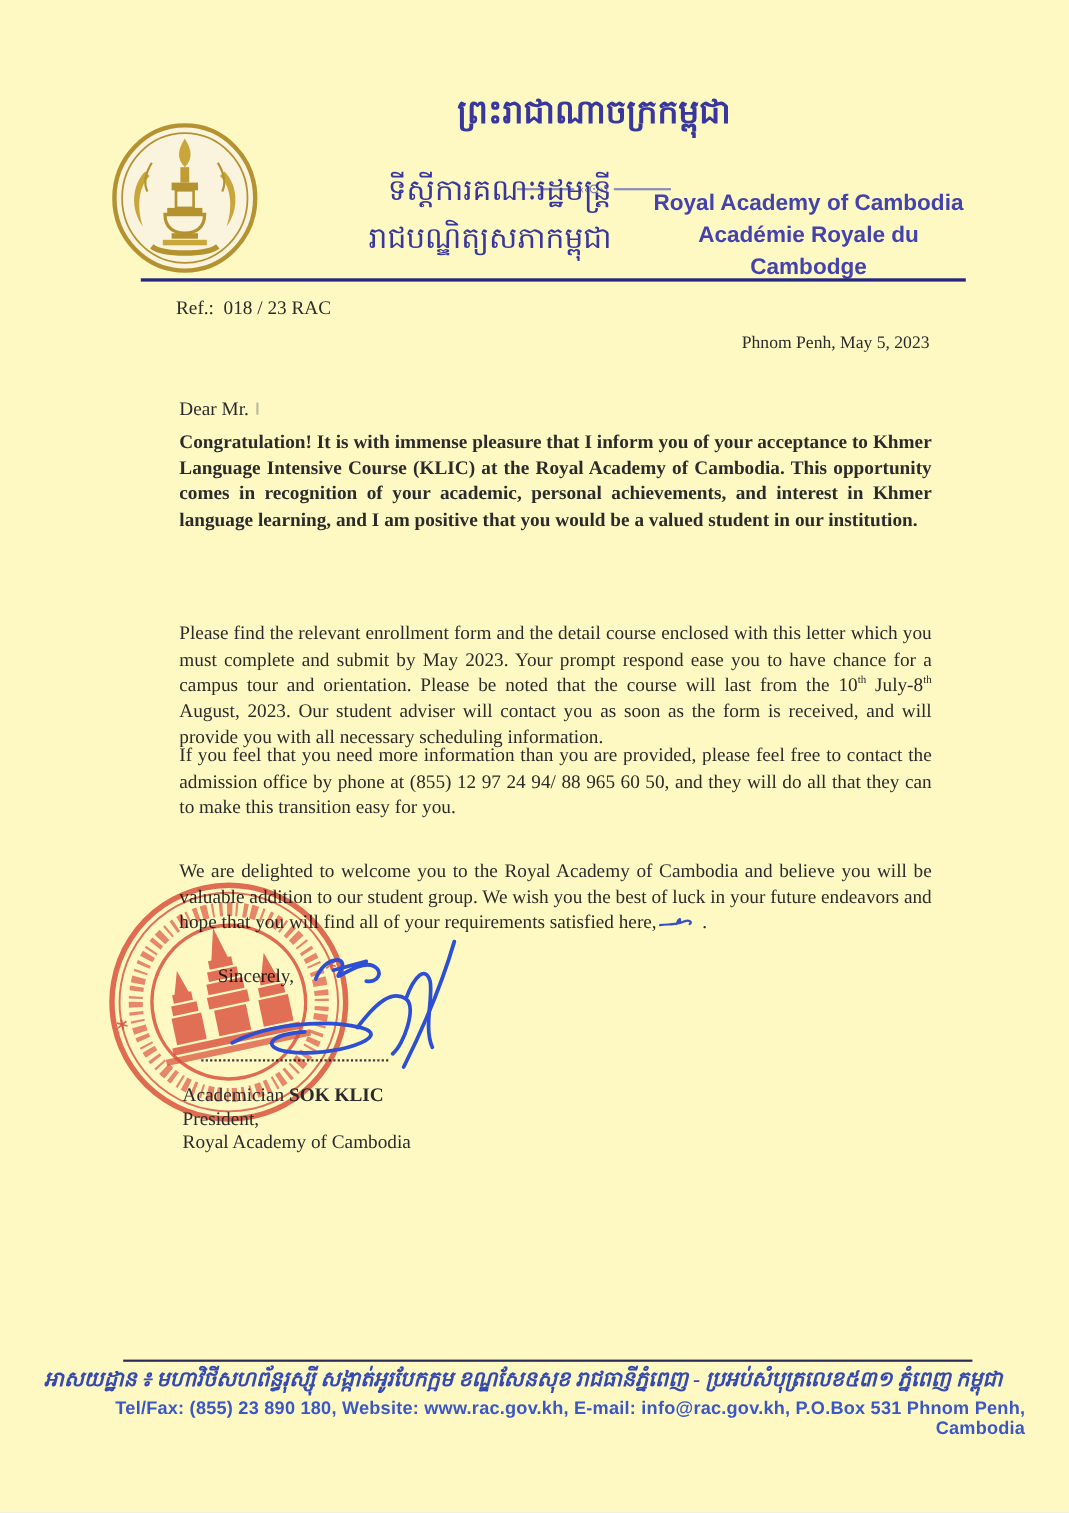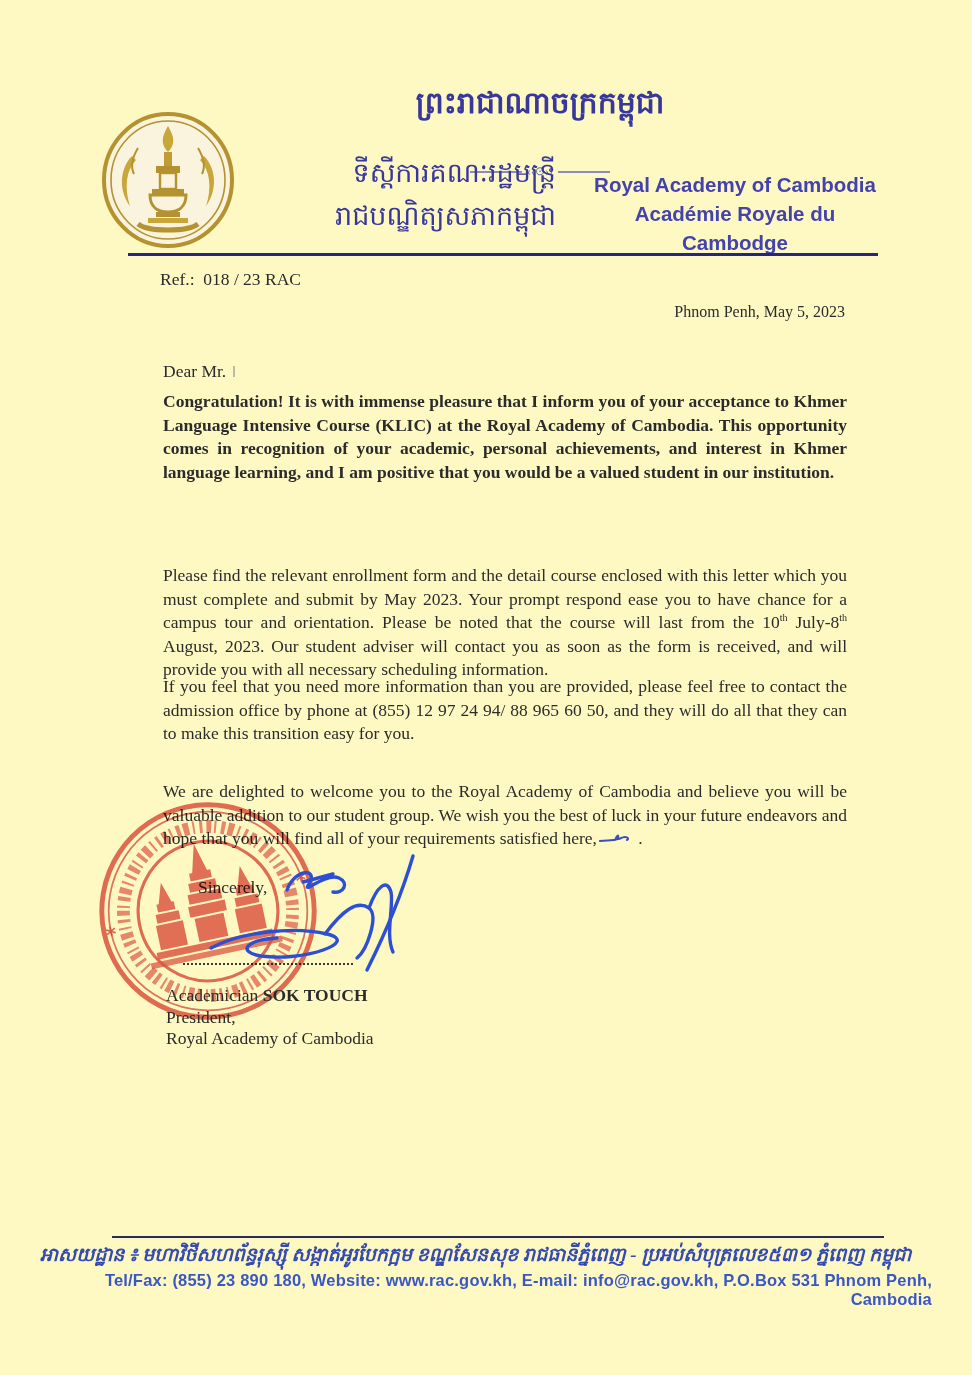--- a/index.html
+++ b/index.html
@@ -207,21 +207,21 @@
       <path d="M194 70 C202 48 212 40 216 54 C219 68 210 96 218 114"></path>
 
       <path d="M238 18 C228 52 210 96 192 132"></path>
     </g>
   </svg>
 
   <div class="dotline"></div>
 
   <div class="signer">
     <div>
-      <span>Academician </span><span class="bold">SOK TOUCH</span>
+      <span>Academician </span><span class="bold">SOK KLIC</span>
     </div>
     <div>President,</div>
     <div>Royal Academy of Cambodia</div>
   </div>
 
   <div class="footer-rule"></div>
   <div class="footer-kh">អាសយដ្ឋាន ៖ មហាវិថីសហព័ន្ធរុស្ស៊ី សង្កាត់អូរបែកក្អម ខណ្ឌសែនសុខ រាជធានីភ្នំពេញ - ប្រអប់សំបុត្រលេខ៥៣១ ភ្នំពេញ កម្ពុជា</div>
   <div class="footer-contact">Tel/Fax: (855) 23 890 180,  Website: www.rac.gov.kh,  E-mail: info@rac.gov.kh,  P.O.Box 531  Phnom Penh, Cambodia</div>
 
 </div>

